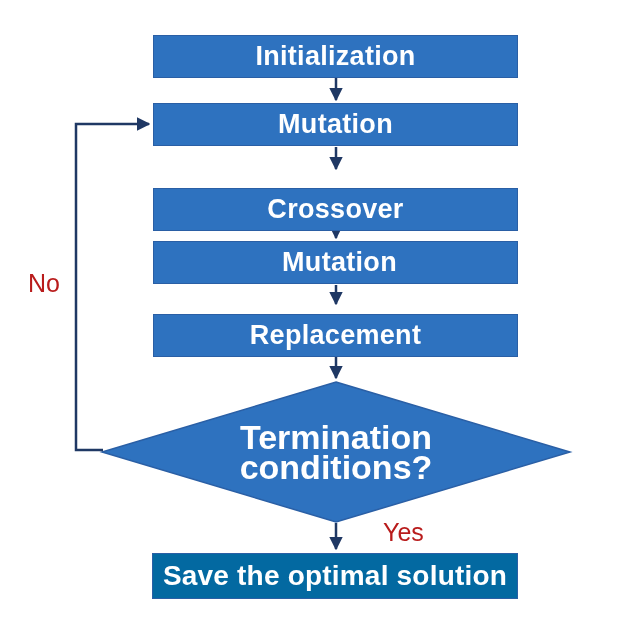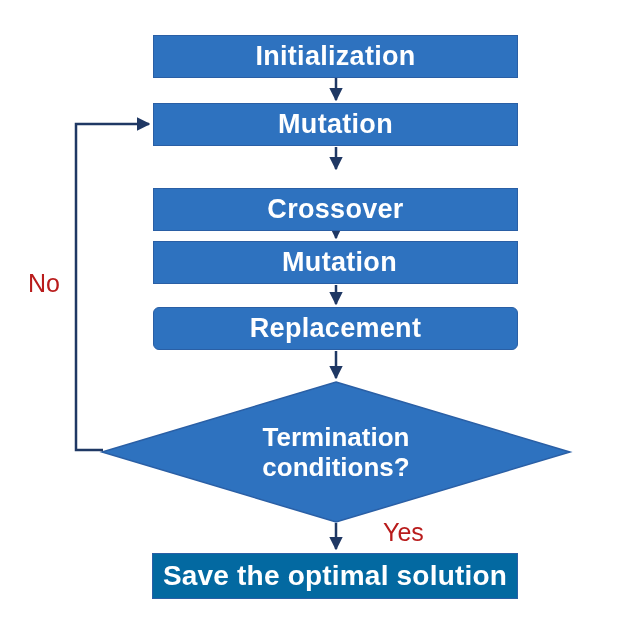--- a/index.html
+++ b/index.html
@@ -35,21 +35,21 @@
     justify-content: center;
     color: #ffffff;
     font-size: 27px;
     font-weight: bold;
     letter-spacing: 0.3px;
   }
   #step-initialization { top: 35px; }
   #step-selection      { top: 103px; }
   #step-crossover      { top: 188px; }
   #step-mutation       { top: 241px; padding-left: 8px; }
-  #step-replacement    { top: 307px; border-radius: 6px; }
+  #step-replacement    { top: 314px; }
   #end-box {
     position: absolute;
     left: 152px;
     top: 553px;
     width: 366px;
     height: 46px;
     background: #0369a1;
     border: 1.5px solid #2a5fa5;
     box-sizing: border-box;
     display: flex;
@@ -60,21 +60,21 @@
     font-weight: bold;
     letter-spacing: 0.2px;
   }
   #decision-label {
     position: absolute;
     left: 206px;
     top: 422px;
     width: 260px;
     text-align: center;
     color: #ffffff;
-    font-size: 26px;
+    font-size: 34px;
     font-weight: bold;
     line-height: 30px;
   }
   .edge-label {
     position: absolute;
     color: #b91c1c;
     font-size: 25px;
     line-height: 26px;
   }
   #no-label  { left: 28px;  top: 270px; }

